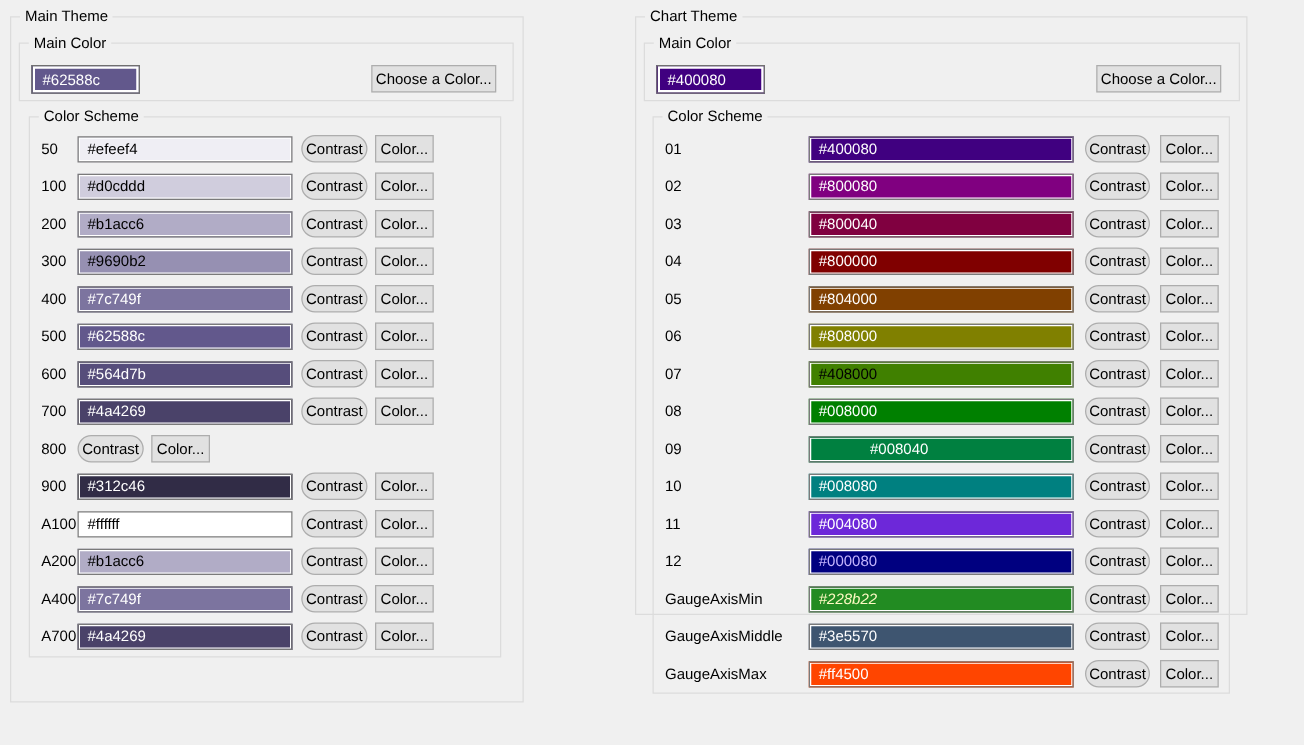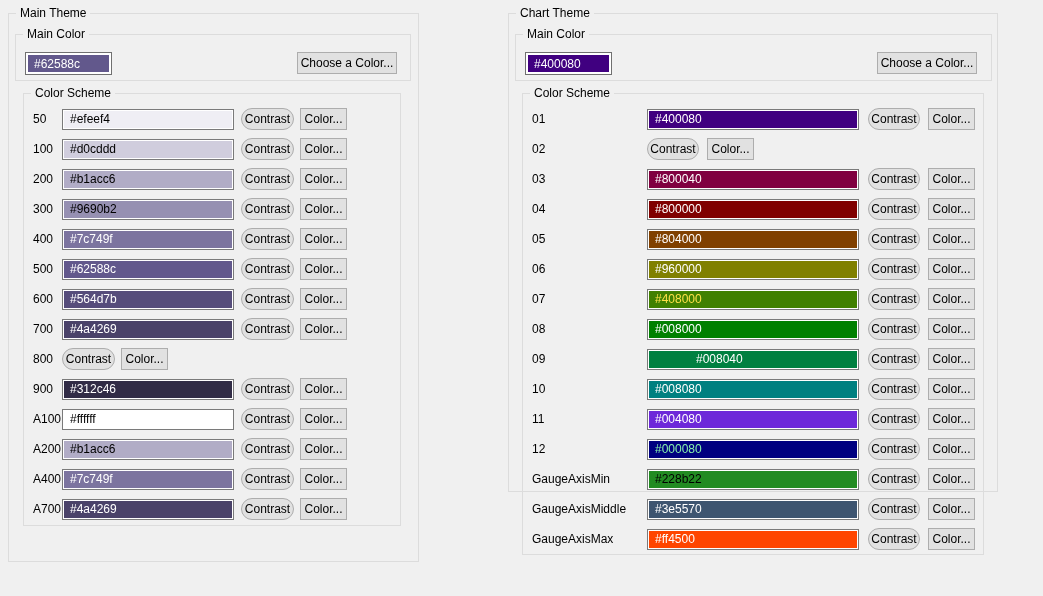--- a/index.html
+++ b/index.html
@@ -222,20 +222,21 @@
     <div class="rows">
   <div class="scheme-row">
     <span class="row-label">01</span>
     <span class="swatch" style="background: rgb(64, 0, 128); color: rgb(255, 255, 255);">#400080</span>
     <button class="btn btn-contrast">Contrast</button>
     <button class="btn btn-color">Color...</button>
   </div>
 
   <div class="scheme-row">
     <span class="row-label">02</span>
+    <span class="swatch" style="background: rgb(128, 0, 128); color: rgb(255, 255, 255);">#800080</span>
     <button class="btn btn-contrast">Contrast</button>
     <button class="btn btn-color">Color...</button>
   </div>
 
   <div class="scheme-row">
     <span class="row-label">03</span>
     <span class="swatch" style="background: rgb(128, 0, 64); color: rgb(255, 255, 255);">#800040</span>
     <button class="btn btn-contrast">Contrast</button>
     <button class="btn btn-color">Color...</button>
   </div>
@@ -249,28 +250,28 @@
 
   <div class="scheme-row">
     <span class="row-label">05</span>
     <span class="swatch" style="background: rgb(128, 64, 0); color: rgb(255, 255, 255); text-align: right;">#804000</span>
     <button class="btn btn-contrast">Contrast</button>
     <button class="btn btn-color">Color...</button>
   </div>
 
   <div class="scheme-row">
     <span class="row-label">06</span>
-    <span class="swatch" style="background: rgb(128, 128, 0); color: rgb(255, 255, 255);">#960000</span>
+    <span class="swatch" style="background: rgb(128, 128, 0); color: rgb(255, 255, 255);">#808000</span>
     <button class="btn btn-contrast">Contrast</button>
     <button class="btn btn-color">Color...</button>
   </div>
 
   <div class="scheme-row">
     <span class="row-label">07</span>
-    <span class="swatch" style="background: rgb(64, 128, 0); color: #fde047;">#408000</span>
+    <span class="swatch" style="background: rgb(64, 128, 0); color: #000000;">#408000</span>
     <button class="btn btn-contrast">Contrast</button>
     <button class="btn btn-color">Color...</button>
   </div>
 
   <div class="scheme-row">
     <span class="row-label">08</span>
     <span class="swatch" style="background: rgb(0, 128, 0); color: rgb(255, 255, 255);">#008000</span>
     <button class="btn btn-contrast">Contrast</button>
     <button class="btn btn-color">Color...</button>
   </div>
@@ -291,28 +292,28 @@
 
   <div class="scheme-row">
     <span class="row-label">11</span>
     <span class="swatch" style="background: #6d28d9; color: rgb(255, 255, 255);">#004080</span>
     <button class="btn btn-contrast">Contrast</button>
     <button class="btn btn-color">Color...</button>
   </div>
 
   <div class="scheme-row">
     <span class="row-label">12</span>
-    <span class="swatch" style="background: rgb(0, 0, 128); color: #86efac;">#000080</span>
+    <span class="swatch" style="background: rgb(0, 0, 128); color: #c4b5fd;">#000080</span>
     <button class="btn btn-contrast">Contrast</button>
     <button class="btn btn-color">Color...</button>
   </div>
 
   <div class="scheme-row">
     <span class="row-label">GaugeAxisMin</span>
-    <span class="swatch" style="background: rgb(34, 139, 34); color: #000000;">#228b22</span>
+    <span class="swatch" style="background: rgb(34, 139, 34); color: #fef9c3; font-style: italic;">#228b22</span>
     <button class="btn btn-contrast">Contrast</button>
     <button class="btn btn-color">Color...</button>
   </div>
 
   <div class="scheme-row">
     <span class="row-label">GaugeAxisMiddle</span>
     <span class="swatch" style="background: rgb(62, 85, 112); color: rgb(255, 255, 255);">#3e5570</span>
     <button class="btn btn-contrast">Contrast</button>
     <button class="btn btn-color">Color...</button>
   </div>

